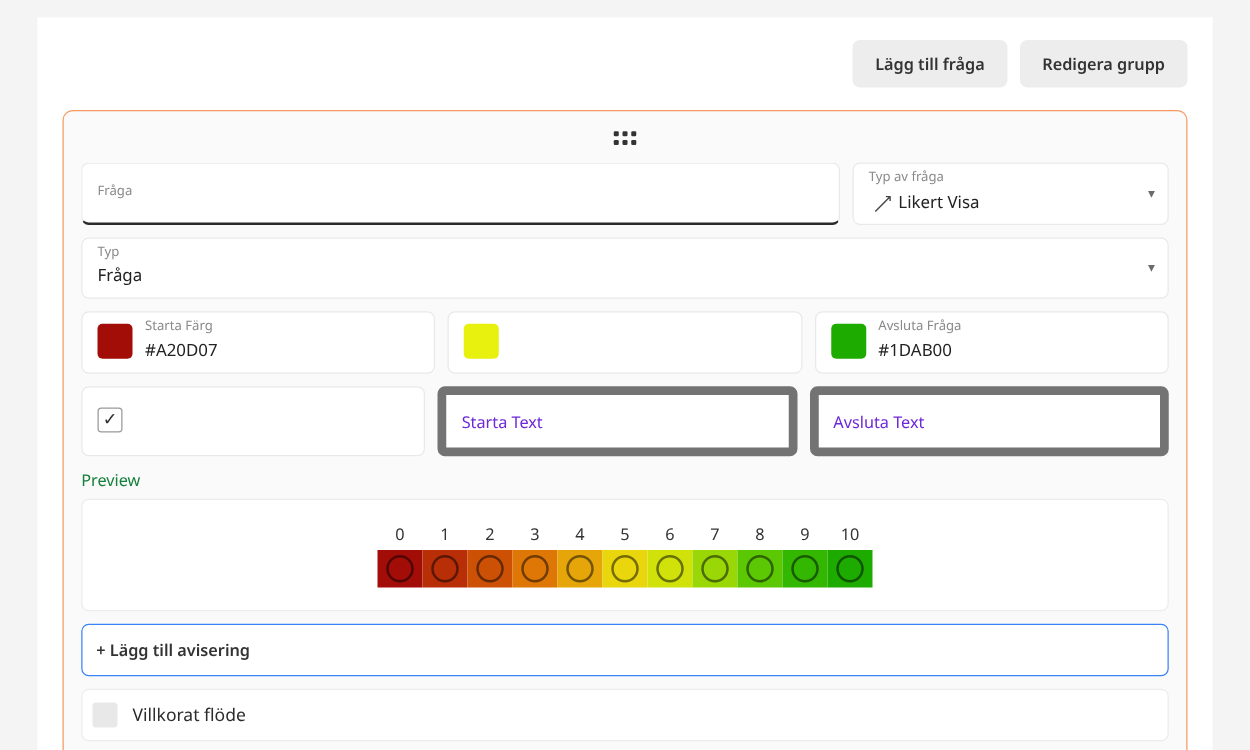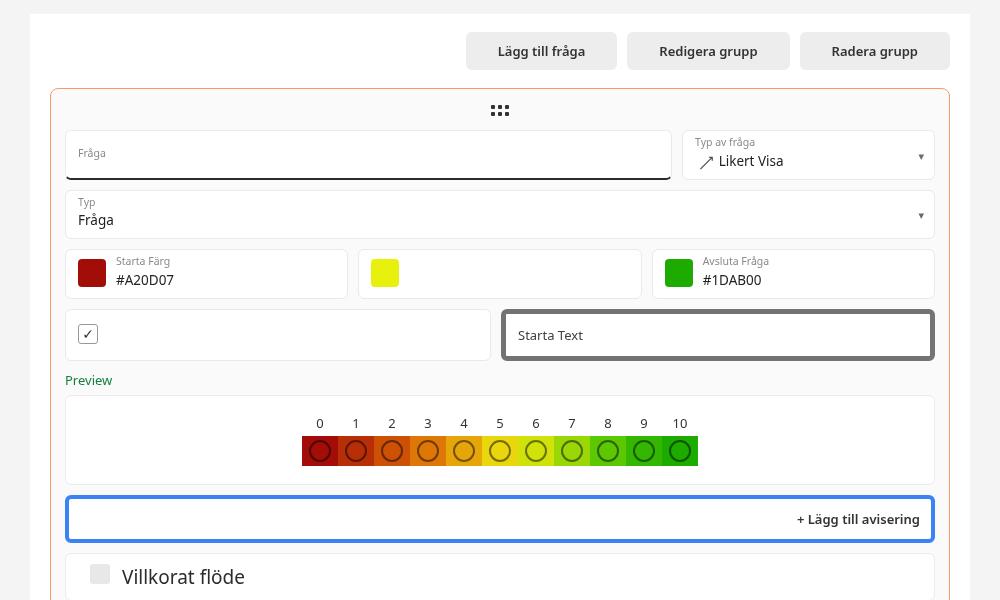--- a/index.html
+++ b/index.html
@@ -1,55 +1,54 @@
 <!DOCTYPE html>
 <html><head>
 <meta charset="utf-8">
 <style>
   *{box-sizing:border-box;margin:0;padding:0;font-family:system-ui,-apple-system,Segoe UI,Roboto,sans-serif}
   body{background:#f4f4f4;color:#2c2c2c;padding:14px 0}
   .page{background:#fff;width:940px;margin:0 auto;padding:0 20px 20px}
   .top-actions{display:flex;justify-content:flex-end;gap:10px;padding:18px 0}
-  .btn{background:#ededed;border:none;padding:10px 32px;border-radius:6px;font-size:13px;font-weight:600;color:#333;cursor:pointer}
+  .btn{background:#ededed;border:none;padding:10px 18px;border-radius:6px;font-size:13px;font-weight:600;color:#333;cursor:pointer}
   .card{border:1px solid #f79b63;border-radius:8px;padding:16px 14px;background:#fafafa}
   .drag-handle{display:flex;justify-content:center;margin-bottom:14px;cursor:grab}
   .grip{display:grid;grid-template-columns:repeat(3,4px);grid-gap:3px}
   .grip span{width:4px;height:4px;background:#333;border-radius:1px}
   .row{display:flex;gap:10px;margin-bottom:10px}
   .grow{flex:1}
   .field{background:#fff;border:1px solid #e9e9e9;border-radius:6px;padding:6px 12px 8px;position:relative;display:flex;align-items:center;gap:10px}
   .field .label{font-size:10.5px;color:#8a8a8a;line-height:1;display:block;margin-bottom:1px}
   .field .value{font-size:13.5px;color:#222;border:none;outline:none;background:transparent;width:100%}
   .field.focused{border-bottom:2px solid #2b2b2b;padding-bottom:7px}
   .dropdown-arrow{position:absolute;right:10px;top:50%;transform:translateY(-50%);color:#6b6b6b;font-size:11px}
   .linkicon{font-size:13px;color:#444;margin-right:5px;display:inline-block;transform:rotate(-45deg) translateY(2px)}
   .swatch{width:28px;height:28px;border-radius:4px;flex-shrink:0}
-  .textfield{background:#fff;border:5px solid #737373;border-radius:6px;padding:12px 12px;font-size:13px;color:#404040}
+  .textfield{background:#fff;border:7px solid #737373;border-radius:6px;padding:12px 12px;font-size:13px;color:#6d28d9}
   .check-row{display:flex;align-items:center;gap:10px}
   .checkbox{width:20px;height:20px;border:1.5px solid #999;border-radius:3px;display:flex;align-items:center;justify-content:center;font-size:14px;color:#333}
   .preview-label{font-size:13px;color:#15803d;margin:4px 0 6px}
   .preview-box{background:#fff;border:1px solid #ececec;border-radius:6px;padding:18px 0 18px;display:flex;flex-direction:column;align-items:center}
   .scale-nums{display:flex}
   .scale-nums span{width:36px;text-align:center;font-size:13px;color:#333;padding-bottom:4px}
   .scale-cells{display:flex}
   .scale-cells div{width:36px;height:30px;display:flex;align-items:center;justify-content:center}
   .scale-cells div::after{content:"";width:18px;height:18px;border:2px solid rgba(0,0,0,.5);border-radius:50%}
-  .wide-btn{background:#fff;border:4px solid #3b82f6;border-radius:6px;padding:11px;text-align:right;font-size:13px;font-weight:600;color:#333;cursor:pointer;margin-top:10px}
-  .opt-row{background:#fff;border:1px solid #ececec;border-radius:6px;padding:10px 24px;display:flex;align-items:flex-start;gap:12px;margin-top:10px;font-size:19px}
+  .wide-btn{background:#fff;border:1px solid #3b82f6;border-radius:6px;padding:11px;text-align:left;font-size:13px;font-weight:600;color:#333;cursor:pointer;margin-top:10px}
+  .opt-row{background:#fff;border:1px solid #ececec;border-radius:6px;padding:10px 8px;display:flex;align-items:flex-end;gap:12px;margin-top:10px;font-size:14px}
   .opt-check{width:20px;height:20px;border-radius:3px;background:#e8e8e8}
   .stack{flex-direction:column;align-items:flex-start;flex:1}
 </style>
 </head>
 <body>
 
 <div class="page">
   <div class="top-actions">
     <button class="btn">Lägg till fråga</button>
     <button class="btn">Redigera grupp</button>
-    <button class="btn">Radera grupp</button>
   </div>
 
   <div class="card">
     <div class="drag-handle">
       <div class="grip">
           <span></span>
           <span></span>
           <span></span>
           <span></span>
           <span></span>
@@ -100,20 +99,21 @@
           <span class="value">#1DAB00</span>
         </div>
       </div>
     </div>
 
     <div class="row">
       <div class="field grow check-row">
         <div class="checkbox">✓</div>
       </div>
       <div class="textfield grow">Starta Text</div>
+      <div class="textfield grow">Avsluta Text</div>
     </div>
 
     <div class="preview-label">Preview</div>
     <div class="preview-box">
       <div class="scale-nums" id="scale-nums">
           <span>0</span>
           <span>1</span>
           <span>2</span>
           <span>3</span>
           <span>4</span>

